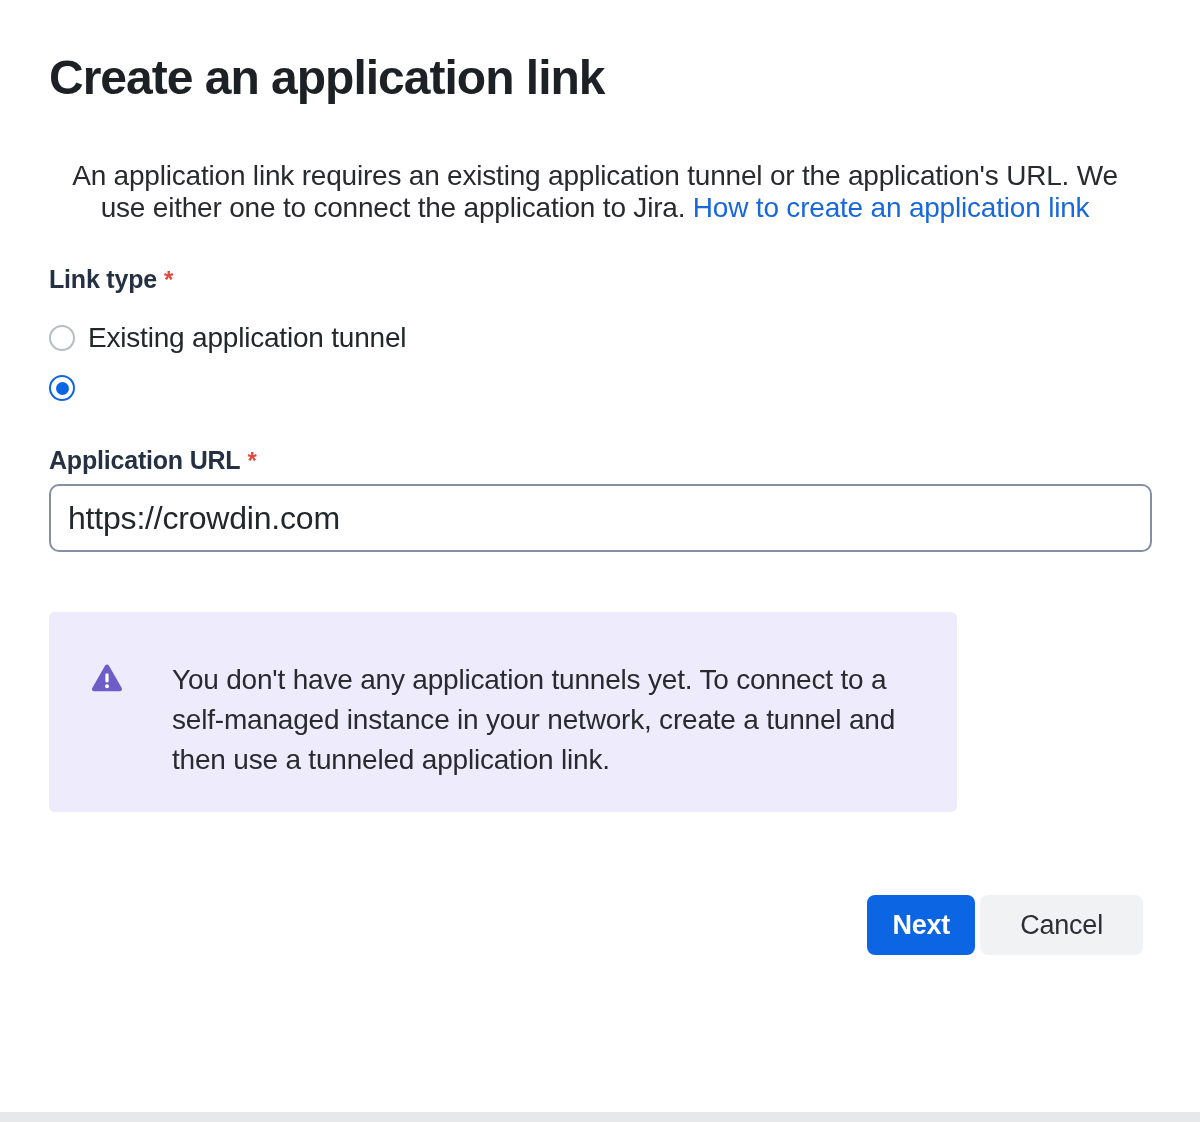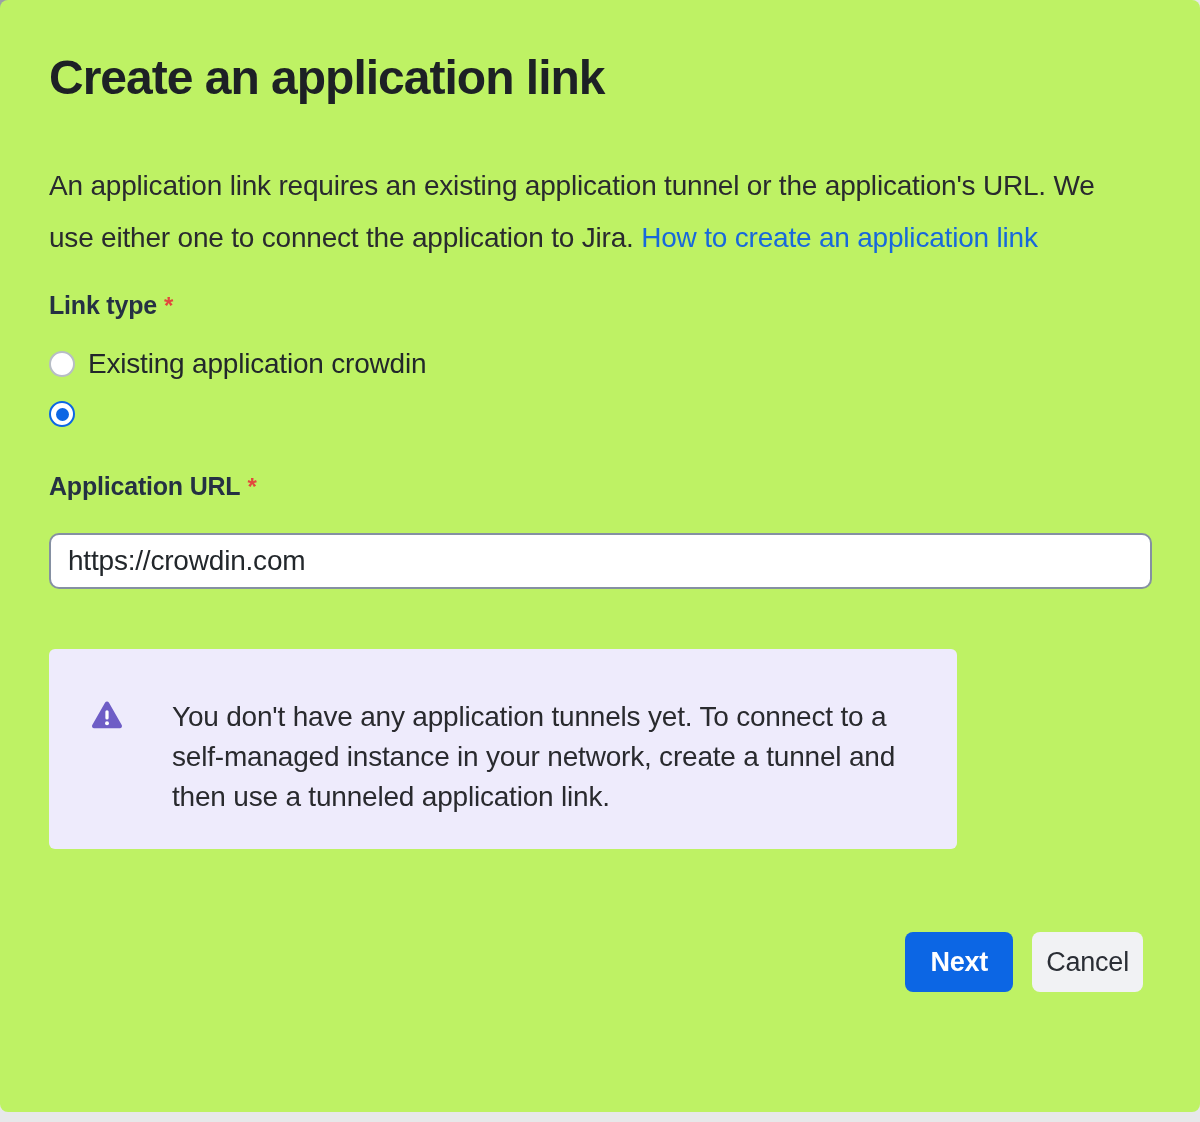--- a/index.html
+++ b/index.html
@@ -16,48 +16,49 @@
     position: absolute; top: 0; left: 0; width: 12px; height: 12px;
     background: #9B9FA6;
   }
   .top-frag { position: absolute; top: 0; background: #DEE0E3; }
   .top-frag.f1 { left: 55px;  width: 62px; height: 6px; }
   .top-frag.f2 { left: 150px; width: 50px; height: 8px; }
   .top-frag.f3 { left: 205px; width: 16px; height: 6px; }
 
   .modal {
     position: absolute; left: 0; top: 0; right: 0; height: 1112px;
-    background: #bef264;
-    border-radius: 8px;
+    background: #ffffff;
+    border-radius: 0;
     padding: 48px 48px 0 49px;
   }
 
   h1.dialog-title {
     font-size: 48px;
     line-height: 60px;
     font-weight: 700;
     letter-spacing: -1px;
     color: #1D2125;
   }
 
   .intro {
     margin-top: 52px;
     font-size: 28px;
-    line-height: 52px;
+    line-height: 32px;
     max-width: 1092px;
     letter-spacing: -0.2px;
+    text-align: center;
   }
   a.inline-link, a.help-link, a.alert-link {
     color: #1868DB;
     text-decoration: none;
     cursor: pointer;
   }
 
   .field-label {
-    margin-top: 26px;
+    margin-top: 40px;
     font-size: 25px;
     line-height: 30px;
     font-weight: 700;
     color: #253143;
     letter-spacing: -0.2px;
   }
   .required-mark { color: #E2483D; font-weight: 700; margin-left: 7px; font-size: 24px; }
 
   .radio-group { margin-top: 18px; }
   .radio-row {
@@ -82,28 +83,28 @@
   .radio-label {
     margin-left: 13px;
     font-size: 28px;
     color: #22272B;
     letter-spacing: -0.2px;
   }
 
   .url-label { margin-top: 32px; }
   .url-input {
     display: block;
-    margin-top: 31px;
+    margin-top: 8px;
     width: 1103px;
-    height: 56px;
+    height: 68px;
     border: 2px solid #8590A2;
     border-radius: 10px;
     padding: 0 17px;
     font-family: "Liberation Sans", "DejaVu Sans", sans-serif;
-    font-size: 28px;
+    font-size: 32px;
     color: #22272B;
     letter-spacing: -0.2px;
     background: #FFFFFF;
     outline: none;
   }
 
   .alert {
     margin-top: 60px;
     width: 908px;
     background: #EEEBFC;
@@ -151,22 +152,21 @@
   }
   .btn-primary {
     background: #0C66E4;
     color: #FFFFFF;
     font-weight: 600;
     padding: 0 25px;
   }
   .btn-subtle {
     background: #F1F2F4;
     color: #2A2E35;
-    padding: 0 14px;
-    margin-left: 14px;
+    padding: 0 40px;
   }
 </style>
 </head>
 <body>
 
 <div class="backdrop-corner"></div>
 <div class="top-frag f1"></div>
 <div class="top-frag f2"></div>
 <div class="top-frag f3"></div>
 
@@ -174,21 +174,21 @@
 
   <h1 class="dialog-title">Create an application link</h1>
 
   <p class="intro"><span>An application link requires an existing application tunnel or the application's URL. We use either one to connect the application to Jira. </span><a class="help-link" href="#">How to create an application link</a></p>
 
   <div class="field-label"><span>Link type</span><span class="required-mark">*</span></div>
 
   <div class="radio-group">
     <div class="radio-row">
       <span class="radio-circle"></span>
-      <span class="radio-label">Existing application crowdin</span>
+      <span class="radio-label">Existing application tunnel</span>
     </div>
     <div class="radio-row checked">
       <span class="radio-circle">
           <span class="radio-dot"></span>
         </span>
     </div>
   </div>
 
   <div class="field-label url-label"><span>Application URL</span><span class="required-mark">*</span></div>
 

